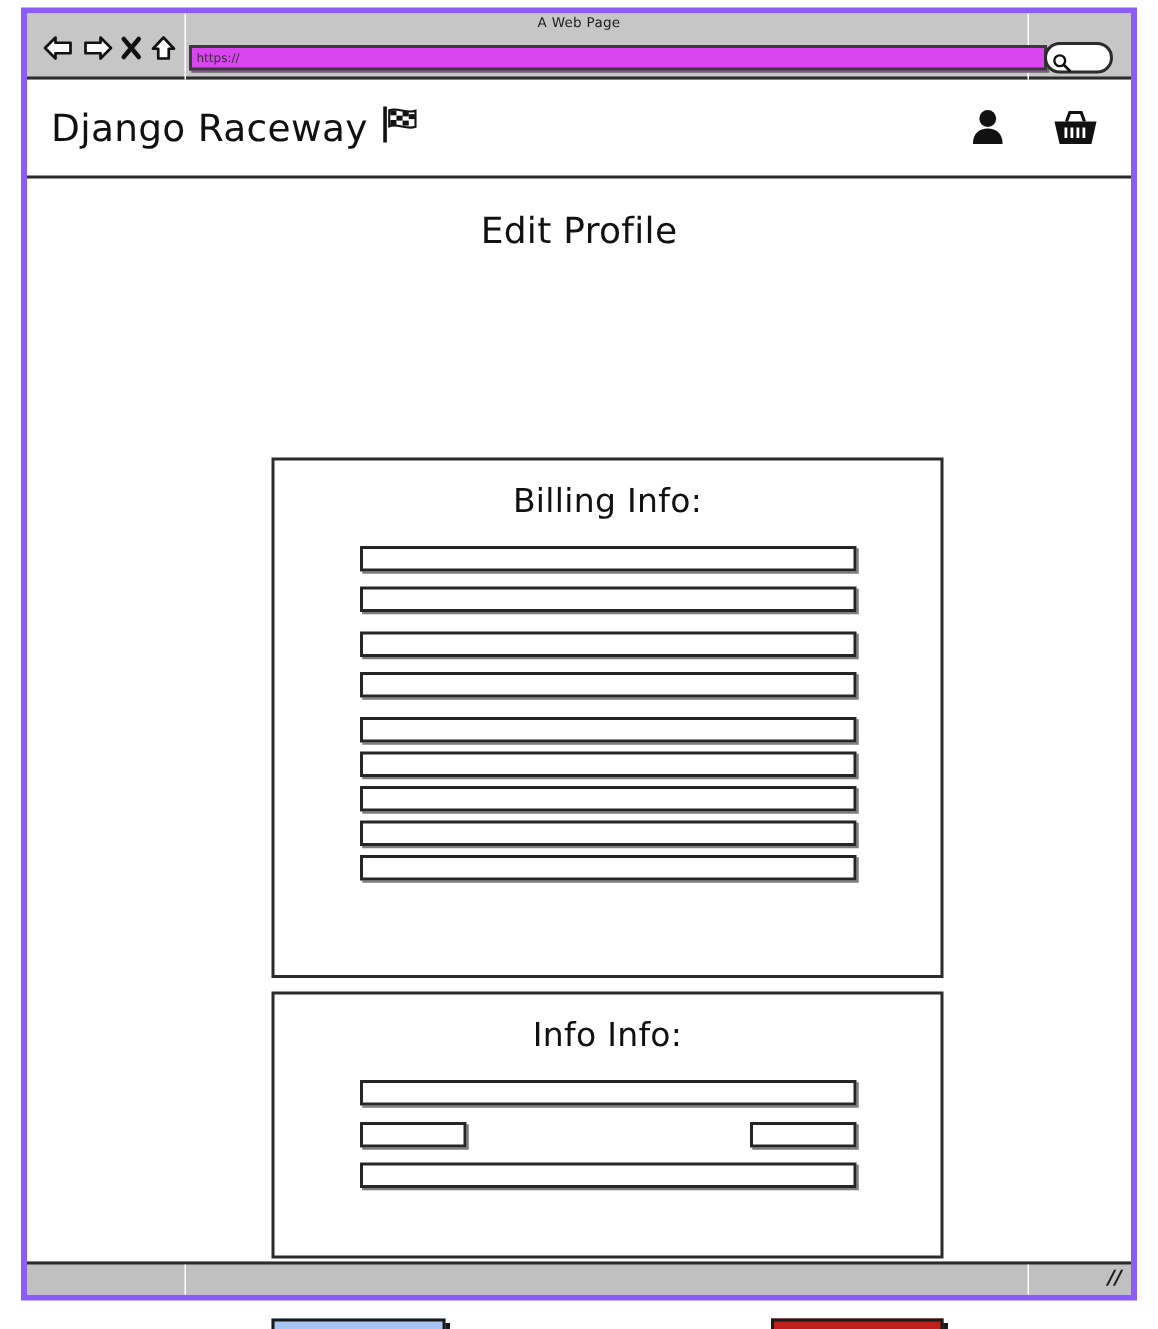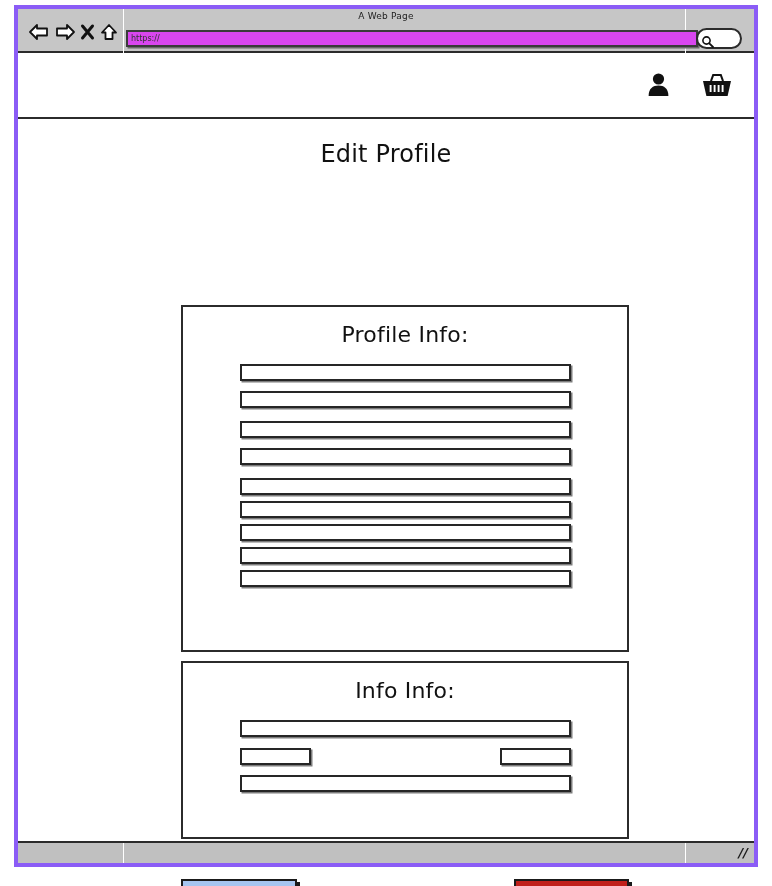--- a/index.html
+++ b/index.html
@@ -330,20 +330,37 @@
           <circle cx="5.5" cy="5.5" r="3.6" fill="none" stroke="#111" stroke-width="1.6"></circle>
           <path d="M8.3 8.3 L12 12" stroke="#111" stroke-width="1.8" stroke-linecap="round"></path>
         </svg>
       </span>
     </div>
   </div>
 
   <div class="page">
 
     <div class="app-header">
+      <div class="brand">
+        <span class="brand-name">Django Raceway</span>
+        <span class="brand-flag">
+          <svg width="32" height="30" viewBox="0 0 32 30">
+            <rect x="1.5" y="3" width="2.4" height="24" fill="#111"></rect>
+            <g>
+              <path d="M5.5 5.5 C11 3.2, 17 8.2, 23 5.8 L23 16.5 C17 18.9, 11 13.9, 5.5 16.2 Z" fill="#ffffff" stroke="#111" stroke-width="1.4"></path>
+              <rect x="6.2" y="5.6" width="4.1" height="3.3" fill="#111"></rect>
+              <rect x="14.4" y="6.3" width="4.1" height="3.3" fill="#111"></rect>
+              <rect x="10.3" y="9.1" width="4.1" height="3.3" fill="#111"></rect>
+              <rect x="18.5" y="8.1" width="4.1" height="3.3" fill="#111"></rect>
+              <rect x="6.2" y="12.0" width="4.1" height="3.3" fill="#111"></rect>
+              <rect x="14.4" y="12.4" width="4.1" height="3.3" fill="#111"></rect>
+            </g>
+          </svg>
+        </span>
+      </div>
 
       <div class="header-actions">
         <span>
           <svg width="25" height="28" viewBox="0 0 25 28">
             <circle cx="12.5" cy="8" r="5.6" fill="#111"></circle>
             <path d="M2.6 25 C2.6 17.6, 7 14.6, 12.5 14.6 C18 14.6, 22.4 17.6, 22.4 25 Z" fill="#111"></path>
           </svg>
         </span>
         <span>
           <svg width="34" height="30" viewBox="0 0 34 30">
@@ -358,21 +375,21 @@
           </svg>
         </span>
       </div>
     </div>
 
     <div class="content">
 
       <h1 class="page-title">Edit Profile</h1>
 
       <div class="panel" id="billing-panel">
-        <div class="panel-title">Profile Info:</div>
+        <div class="panel-title">Billing Info:</div>
         <div class="fields">
           <div class="wfield" placeholder=""></div>
           <div class="wfield gap-md" placeholder=""></div>
           <div class="wfield gap-lg" placeholder=""></div>
           <div class="wfield gap-md" placeholder=""></div>
           <div class="wfield gap-lg" placeholder=""></div>
           <div class="wfield gap-sm" placeholder=""></div>
           <div class="wfield gap-sm" placeholder=""></div>
           <div class="wfield gap-sm" placeholder=""></div>
           <div class="wfield gap-sm" placeholder=""></div>

